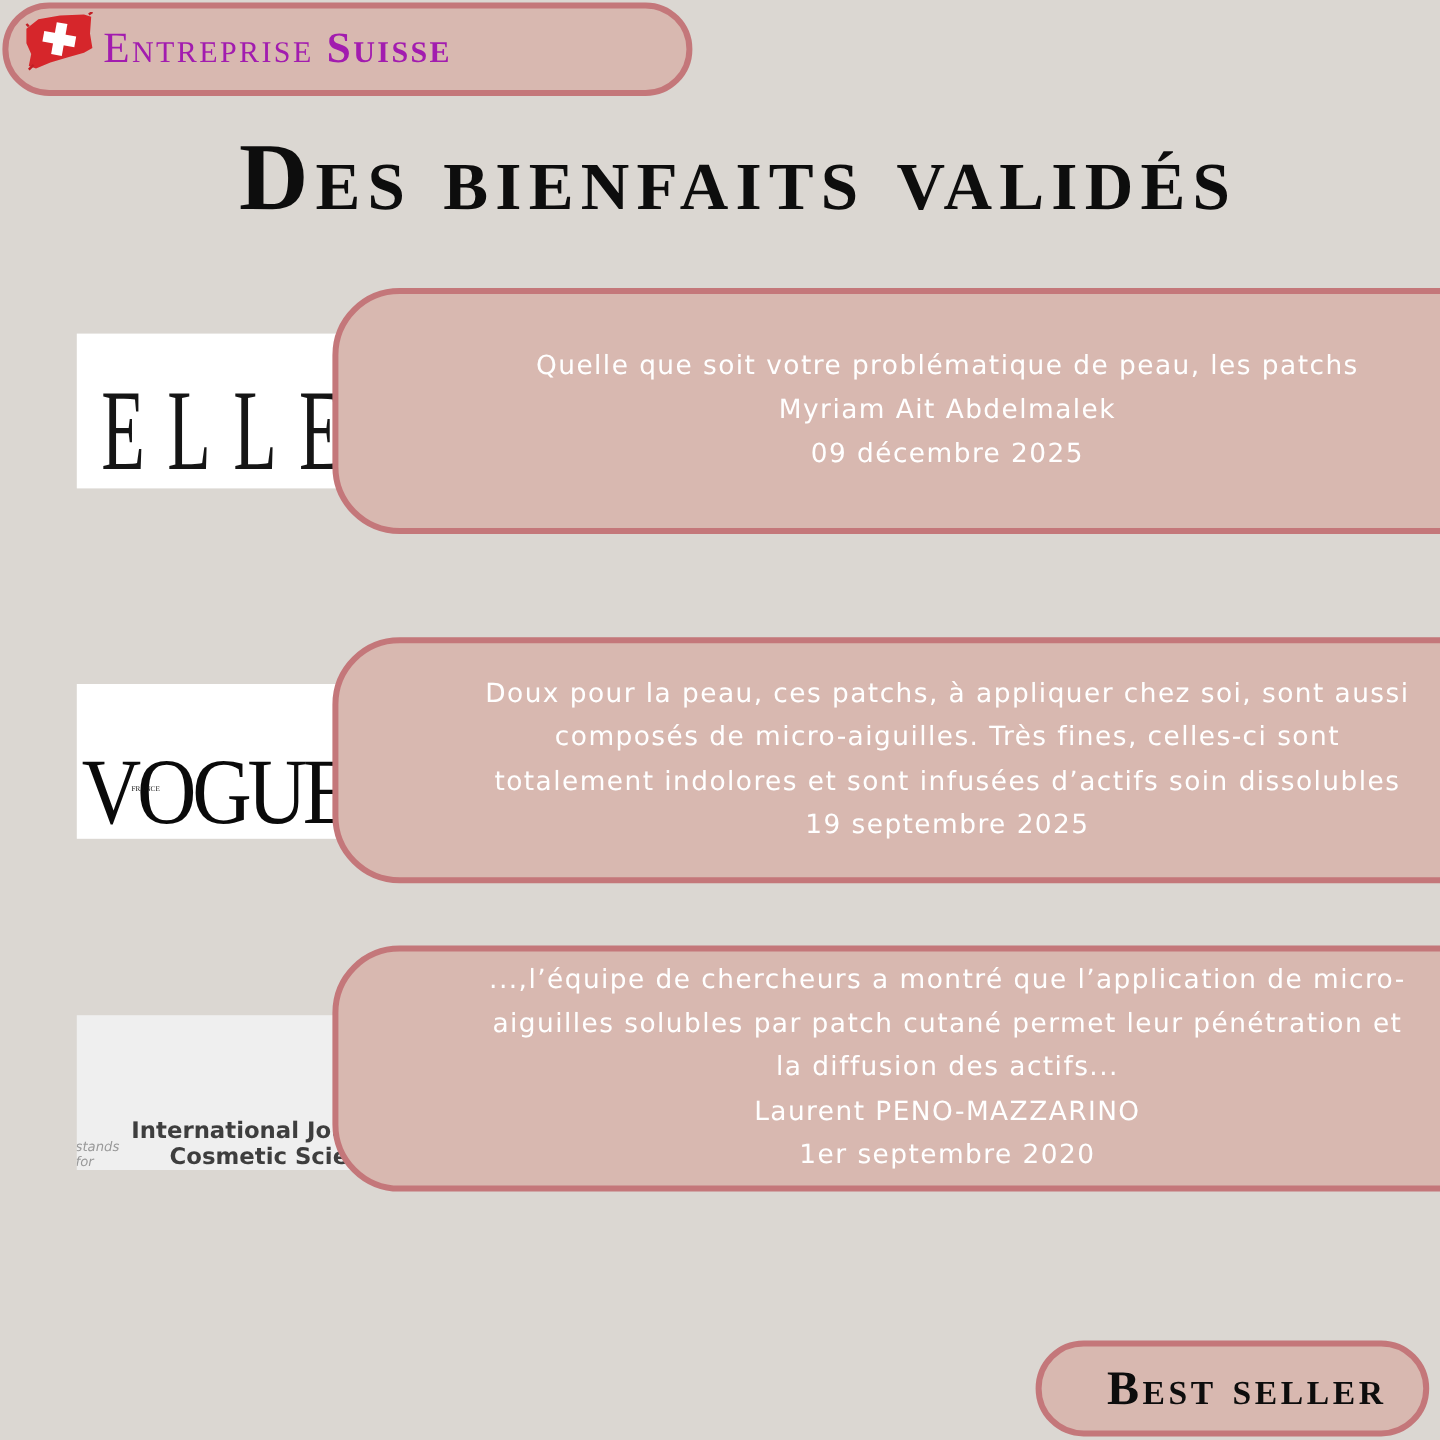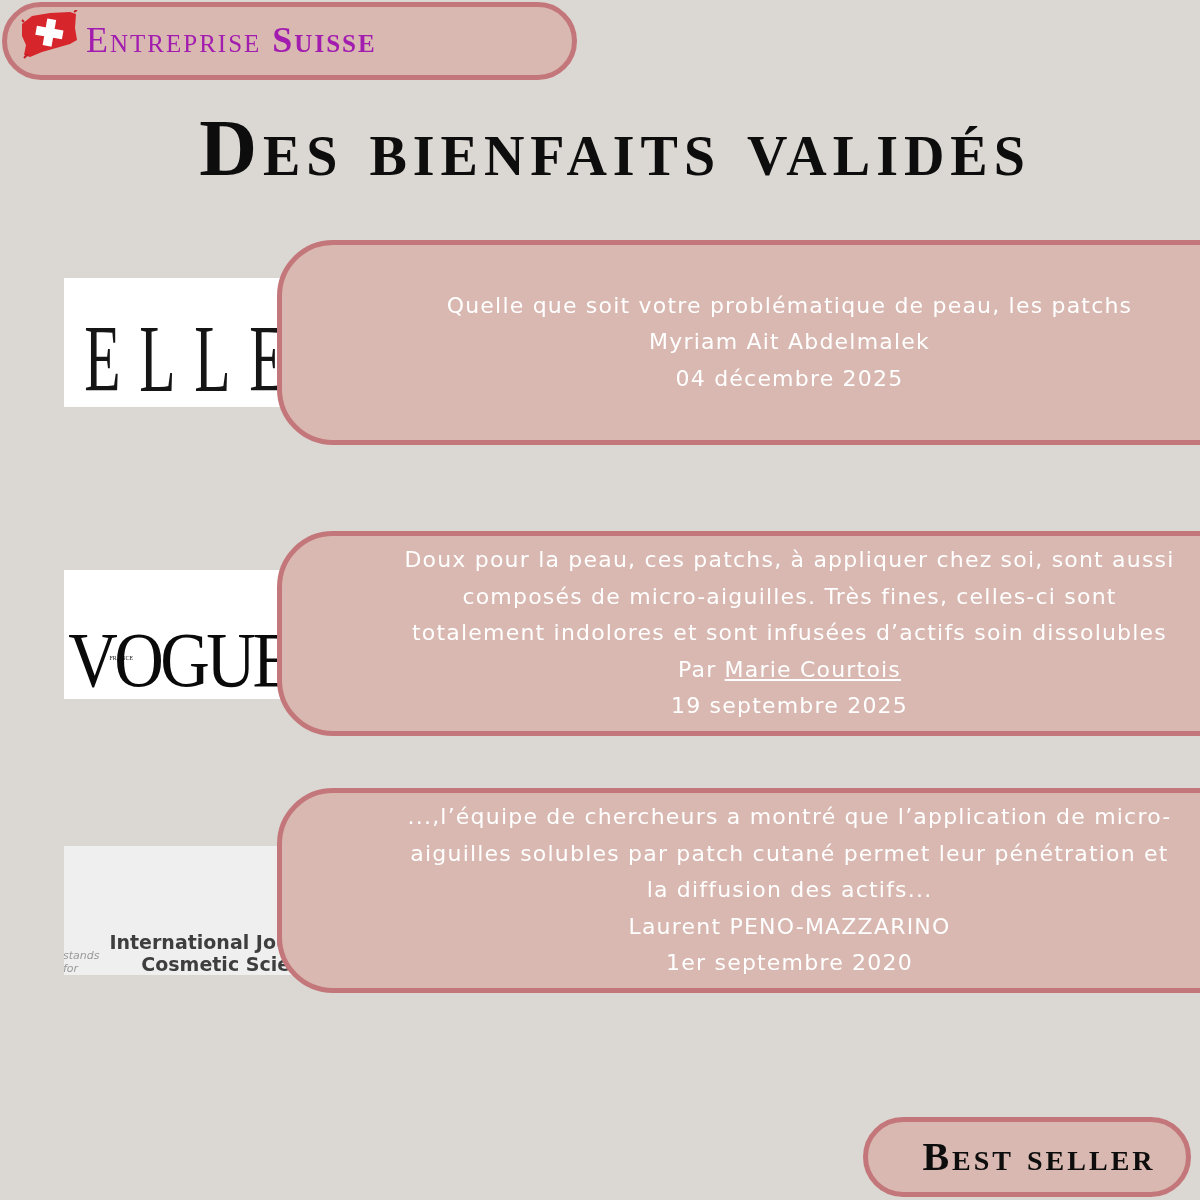--- a/index.html
+++ b/index.html
@@ -106,34 +106,33 @@
 </div>
 
 <div class="title">Des bienfaits validés</div>
 
 <div class="logo logo-elle">
   <span class="elle-text">ELLE</span>
 </div>
 <div class="pill quote q1">
   <span class="line">Quelle que soit votre problématique de peau, les patchs</span>
   <span class="line">Myriam Ait Abdelmalek</span>
-  <span class="line">04 décembre 2025</span>
+  <span class="line">09 décembre 2025</span>
 </div>
 
 <div class="logo logo-vogue">
   <div class="vogue-wrap">
     <span class="vogue-text">VOGUE</span>
     <span class="vogue-sub">FRANCE</span>
   </div>
 </div>
 <div class="pill quote q2">
   <span class="line">Doux pour la peau, ces patchs, à appliquer chez soi, sont aussi</span>
   <span class="line">composés de micro-aiguilles. Très fines, celles-ci sont</span>
   <span class="line">totalement indolores et sont infusées d’actifs soin dissolubles</span>
-  <span class="line"><span>Par </span><a>Marie Courtois</a></span>
   <span class="line">19 septembre 2025</span>
 </div>
 
 <div class="logo logo-ijcs">
   <span class="ijcs-abbr">IJCS</span>
   <div class="ijcs-stands">
     <span class="ln"></span>
     <span>stands for</span>
     <span class="ln"></span>
   </div>

